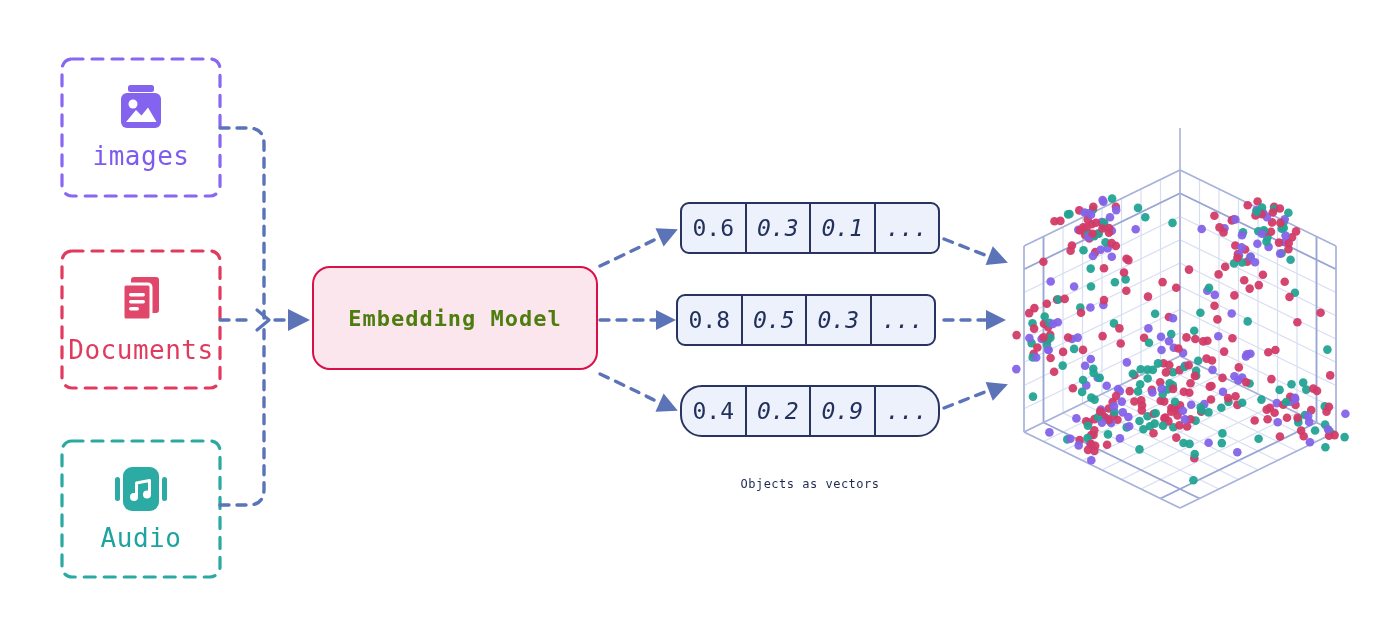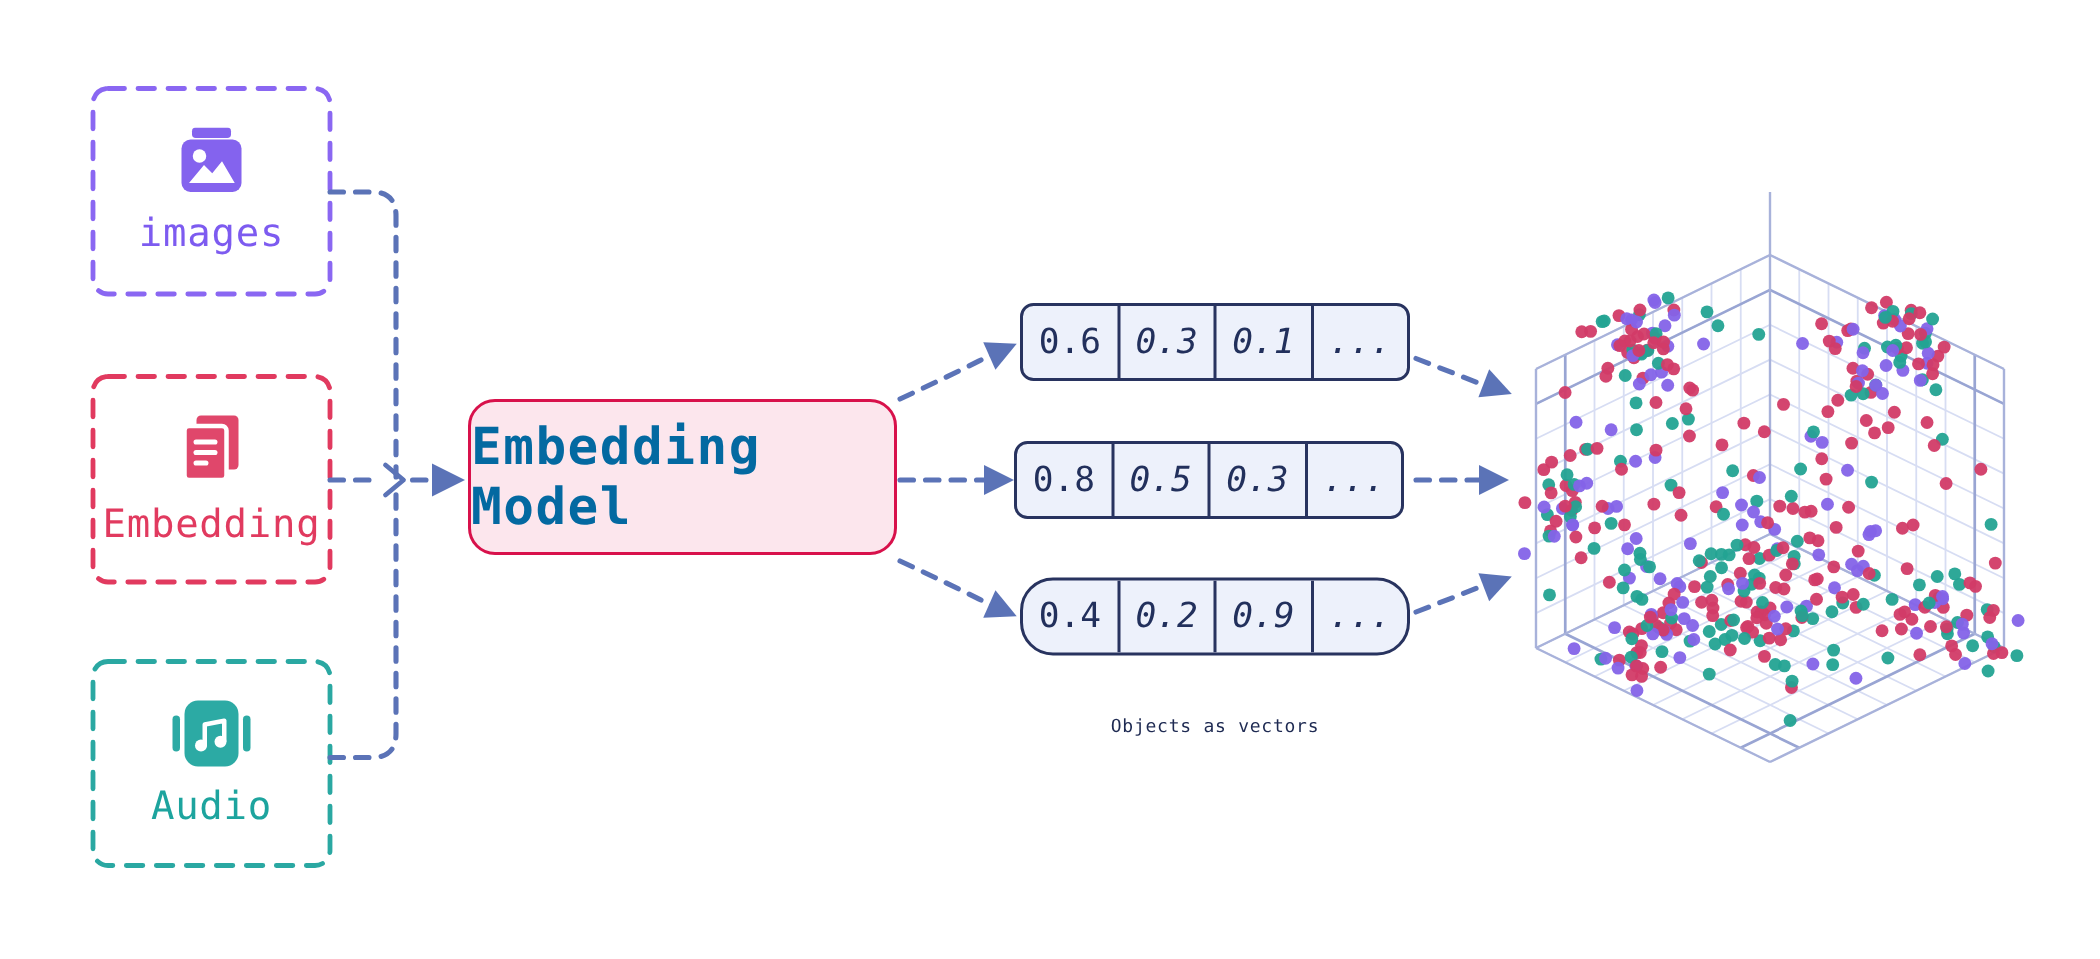--- a/index.html
+++ b/index.html
@@ -16,21 +16,21 @@
   .label-images{color:#7d5bf0;}
   .label-documents{color:#e13a5f;}
   .label-audio{color:#1da49e;}
 
   
   .model-box{
     left:312px;top:266px;width:286px;height:104px;
     background:#fce6ed;border:2.5px solid #d8114b;border-radius:18px;
     display:flex;align-items:center;justify-content:center;box-sizing:border-box;
   }
-  .model-label{color:#0369a1;font-size:34px;font-weight:600;letter-spacing:1px;}
+  .model-label{color:#4d7c0f;font-size:22px;font-weight:600;letter-spacing:1px;}
 
   
   .vector-row{
     width:260px;height:52px;display:flex;box-sizing:border-box;
     background:#edf1fb;border:2.5px solid #28335f;border-radius:9px;overflow:hidden;justify-content:space-between;
   }
   .vector-cell{
     flex:1;display:flex;align-items:center;justify-content:center;
     color:#22305c;font-size:23px;font-weight:500;
   }
@@ -615,21 +615,21 @@
   </div>
 
   <div class="abs source-box" style="left:62px;top:251px;width:158px;height:137px;">
     <svg width="50" height="50" viewBox="0 0 50 50">
       <rect x="15" y="2" width="28" height="36" rx="3" fill="#e0476b"></rect>
       <rect x="7" y="9" width="28" height="36" rx="3" fill="#e0476b" stroke="#ffffff" stroke-width="3"></rect>
       <rect x="13" y="18" width="16" height="3.4" rx="1.7" fill="#ffffff"></rect>
       <rect x="13" y="25" width="16" height="3.4" rx="1.7" fill="#ffffff"></rect>
       <rect x="13" y="32" width="10" height="3.4" rx="1.7" fill="#ffffff"></rect>
     </svg>
-    <span class="source-label label-documents">Embedding</span>
+    <span class="source-label label-documents">Documents</span>
   </div>
 
   <div class="abs source-box" style="left:62px;top:441px;width:158px;height:136px;">
     <svg width="54" height="48" viewBox="0 0 54 48">
       <rect x="1" y="12" width="5" height="24" rx="2.5" fill="#2caaa4"></rect>
       <rect x="48" y="12" width="5" height="24" rx="2.5" fill="#2caaa4"></rect>
       <rect x="9" y="2" width="36" height="44" rx="9" fill="#2caaa4"></rect>
       <path d="M22.5 32 L22.5 18 L35.5 15.5 L35.5 29" fill="none" stroke="#ffffff" stroke-width="3" stroke-linejoin="round" stroke-linecap="round"></path>
       <circle cx="20" cy="32" r="4" fill="#ffffff"></circle>
       <circle cx="33" cy="29.5" r="4" fill="#ffffff"></circle>

